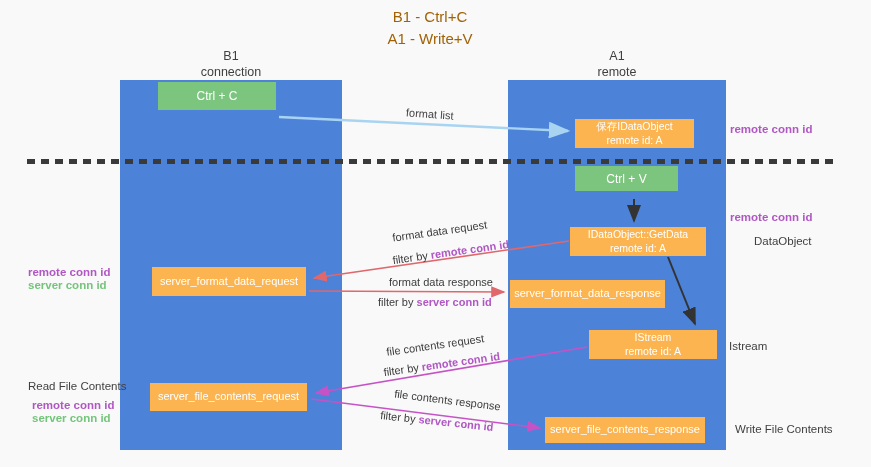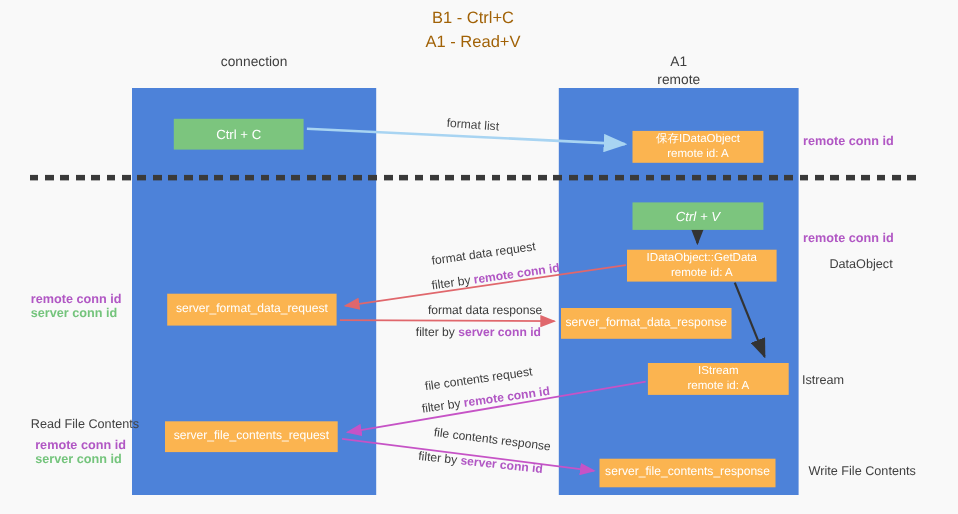--- a/index.html
+++ b/index.html
@@ -23,24 +23,25 @@
   .rot-dn4{transform:rotate(4deg);}
   svg{position:absolute;left:0;top:0;pointer-events:none;}
 </style>
 </head>
 <body>
 
 <div id="canvas">
 
   <div class="abs title">
     <div>B1 - Ctrl+C</div>
-    <div>A1 - Read+V</div>
+    <div>A1 - Write+V</div>
   </div>
 
   <div class="abs lifeline-head" style="left:120px;width:222px;">
+    <div>B1</div>
     <div>connection</div>
   </div>
   <div class="abs lifeline-head" style="left:508px;width:218px;">
     <div>A1</div>
     <div>remote</div>
   </div>
 
   <div class="abs lifeline" style="left:120px;width:222px;"></div>
   <div class="abs lifeline" style="left:508px;width:218px;"></div>
 
@@ -63,24 +64,24 @@
     </defs>
     <line x1="279" y1="117" x2="568" y2="131" stroke="#a8d4f2" stroke-width="2.4" marker-end="url(#m-blue)"></line>
     <line x1="634" y1="199" x2="634" y2="221" stroke="#333333" stroke-width="2" marker-end="url(#m-black)"></line>
     <line x1="668" y1="257" x2="695" y2="324" stroke="#333333" stroke-width="2" marker-end="url(#m-black)"></line>
     <line x1="569" y1="241" x2="314" y2="278" stroke="#e0676c" stroke-width="1.6" marker-end="url(#m-red)"></line>
     <line x1="309" y1="291" x2="504" y2="292" stroke="#e0676c" stroke-width="1.6" marker-end="url(#m-red)"></line>
     <line x1="587" y1="347" x2="316" y2="393" stroke="#c653c6" stroke-width="1.6" marker-end="url(#m-mag)"></line>
     <line x1="311" y1="399" x2="540" y2="428" stroke="#c653c6" stroke-width="1.6" marker-end="url(#m-mag)"></line>
   </svg>
 
-  <div class="abs gnode" style="left:158px;top:108px;width:118px;height:28px;">
+  <div class="abs gnode" style="left:158px;top:82px;width:118px;height:28px;">
     <span>Ctrl + C</span>
   </div>
-  <div class="abs gnode" style="left:575px;top:184px;width:119px;height:25px;font-style:italic;">
+  <div class="abs gnode" style="left:575px;top:166px;width:103px;height:25px;">
     <span>Ctrl + V</span>
   </div>
 
   <div class="abs node small" style="left:575px;top:119px;width:119px;height:29px;">
     <span>保存IDataObject</span>
     <span>remote id: A</span>
   </div>
   <div class="abs node small" style="left:570px;top:227px;width:136px;height:29px;">
     <span>IDataObject::GetData</span>
     <span>remote id: A</span>

